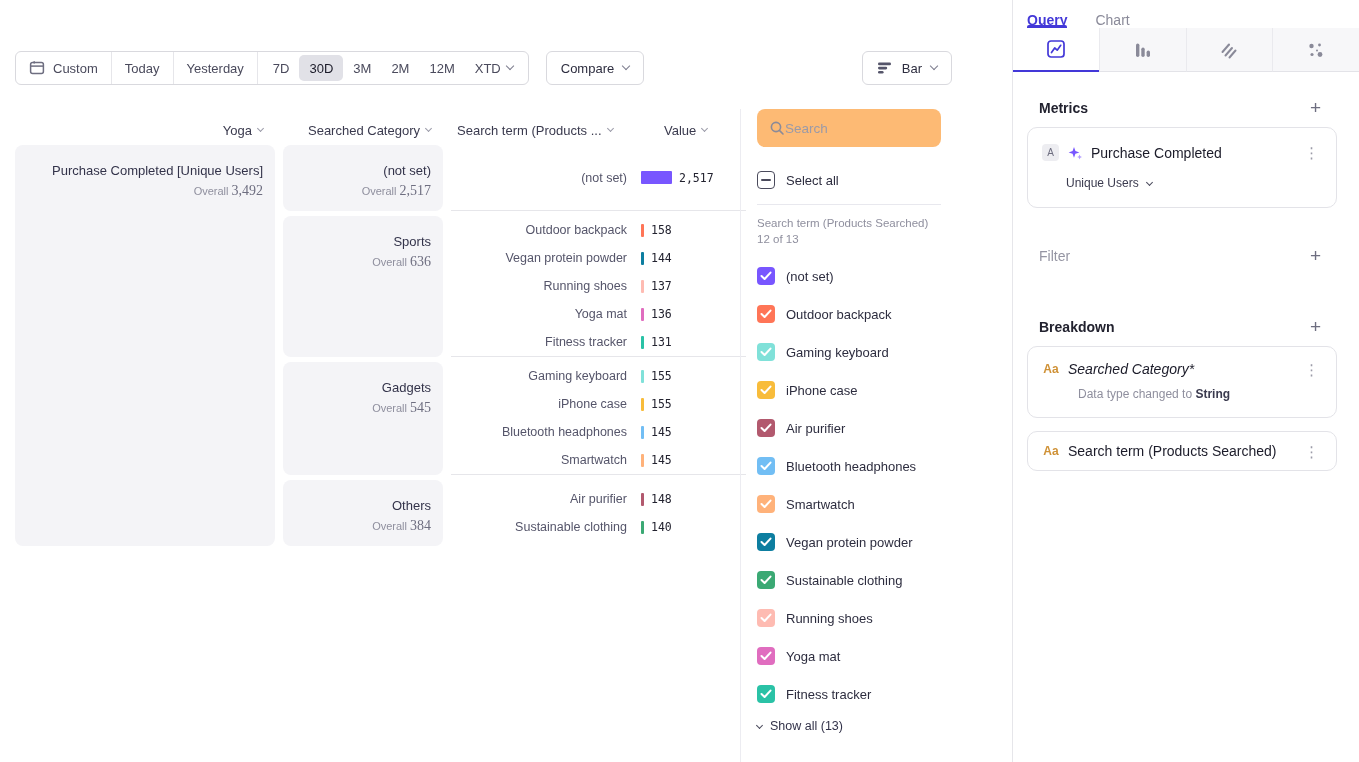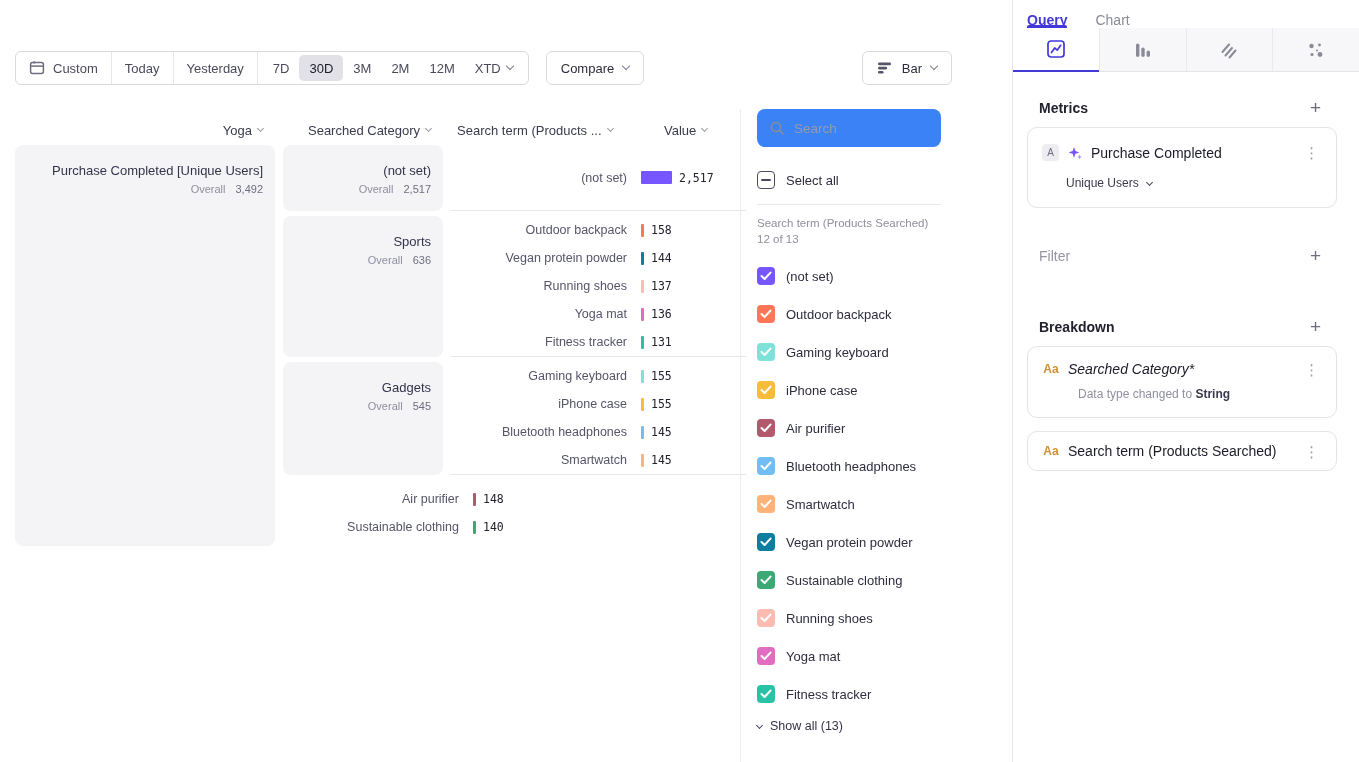--- a/index.html
+++ b/index.html
@@ -38,25 +38,25 @@
   .group{display:flex;gap:8px}
   .cat-box{width:160px;flex:none;background:#f4f4f7;border-radius:8px;padding:18px 12px 0 0;text-align:right}
   .rows{width:295px;display:flex;flex-direction:column;justify-content:center;min-height:66px}
   .group.sep .rows{border-bottom:1px solid #e6e6ea}
   .term-row{display:flex;align-items:center;height:28px}
   .term-label{width:190px;flex:none;text-align:right;padding-right:14px;font-size:12.5px;color:#55556a;white-space:nowrap;overflow:hidden}
   .bar{height:13px;border-radius:1px;flex:none}
   .val{margin-left:7px;font-family:"DejaVu Sans Mono",monospace;font-size:11.5px;color:#22222f;white-space:nowrap}
   .box-name{font-size:13px;color:#33334a;white-space:nowrap;overflow:hidden}
   .box-overall{margin-top:5px;font-size:11px;color:#8f8f9e;white-space:nowrap}
-  .box-overall .num{font-family:Liberation Sans, sans-serif;font-size:11px;color:#6e6e80;margin-left:10px}
+  .box-overall .num{font-family:Liberation Serif, serif;font-size:14px;color:#6e6e80;margin-left:3px}
 
   
   .filter-panel{flex:1;border-left:1px solid #ececf1;margin-left:9px;padding-left:16px;min-width:0}
-  .search-box{width:184px;height:38px;background:#3b82f6;border-radius:8px;display:flex;align-items:center;gap:9px;padding:0 12px}
+  .search-box{width:184px;height:38px;background:#fdba74;border-radius:8px;display:flex;align-items:center;padding:0 12px}
   .search-box input{border:none;background:transparent;outline:none;font-family:inherit;font-size:13.5px;color:#2d2d3f;width:130px}
   .search-box input::placeholder{color:#9a9aa8}
   .select-all{display:flex;align-items:center;gap:11px;margin-top:24px;font-size:13px;color:#2d2d3f;cursor:pointer}
   .cb-ind{width:18px;height:18px;border:1.5px solid #4a4a5c;border-radius:4px;position:relative;background:#fff;flex:none}
   .cb-ind::after{content:"";position:absolute;left:3px;right:3px;top:50%;height:2px;margin-top:-1px;background:#4a4a5c;border-radius:1px}
   .panel-divider{width:184px;border-top:1px solid #e8e8ee;margin-top:15px}
   .list-label{margin-top:10px;width:172px;font-size:11.5px;line-height:1.4;color:#8f8f9e}
   .filter-items{margin-top:10px}
   .filter-item{display:flex;align-items:center;gap:11px;height:38px;font-size:13px;color:#2d2d3f;cursor:pointer}
   .cb{width:18px;height:18px;border-radius:4px;display:flex;align-items:center;justify-content:center;flex:none}
@@ -243,20 +243,24 @@
                     <div class="val">145</div>
                   </div>
                   <div class="term-row">
                     <div class="term-label">Smartwatch</div>
                     <div class="bar" style="width:3px;background:#FFB27A"></div>
                     <div class="val">145</div>
                   </div>
                 </div>
               </div>
               <div class="group">
+                <div class="cat-box">
+                  <div class="box-name">Others</div>
+                  <div class="box-overall"><span>Overall</span><span class="num">384</span></div>
+                </div>
                 <div class="rows">
                   <div class="term-row">
                     <div class="term-label">Air purifier</div>
                     <div class="bar" style="width:3px;background:#B2596E"></div>
                     <div class="val">148</div>
                   </div>
                   <div class="term-row">
                     <div class="term-label">Sustainable clothing</div>
                     <div class="bar" style="width:3px;background:#3BA974"></div>
                     <div class="val">140</div>

